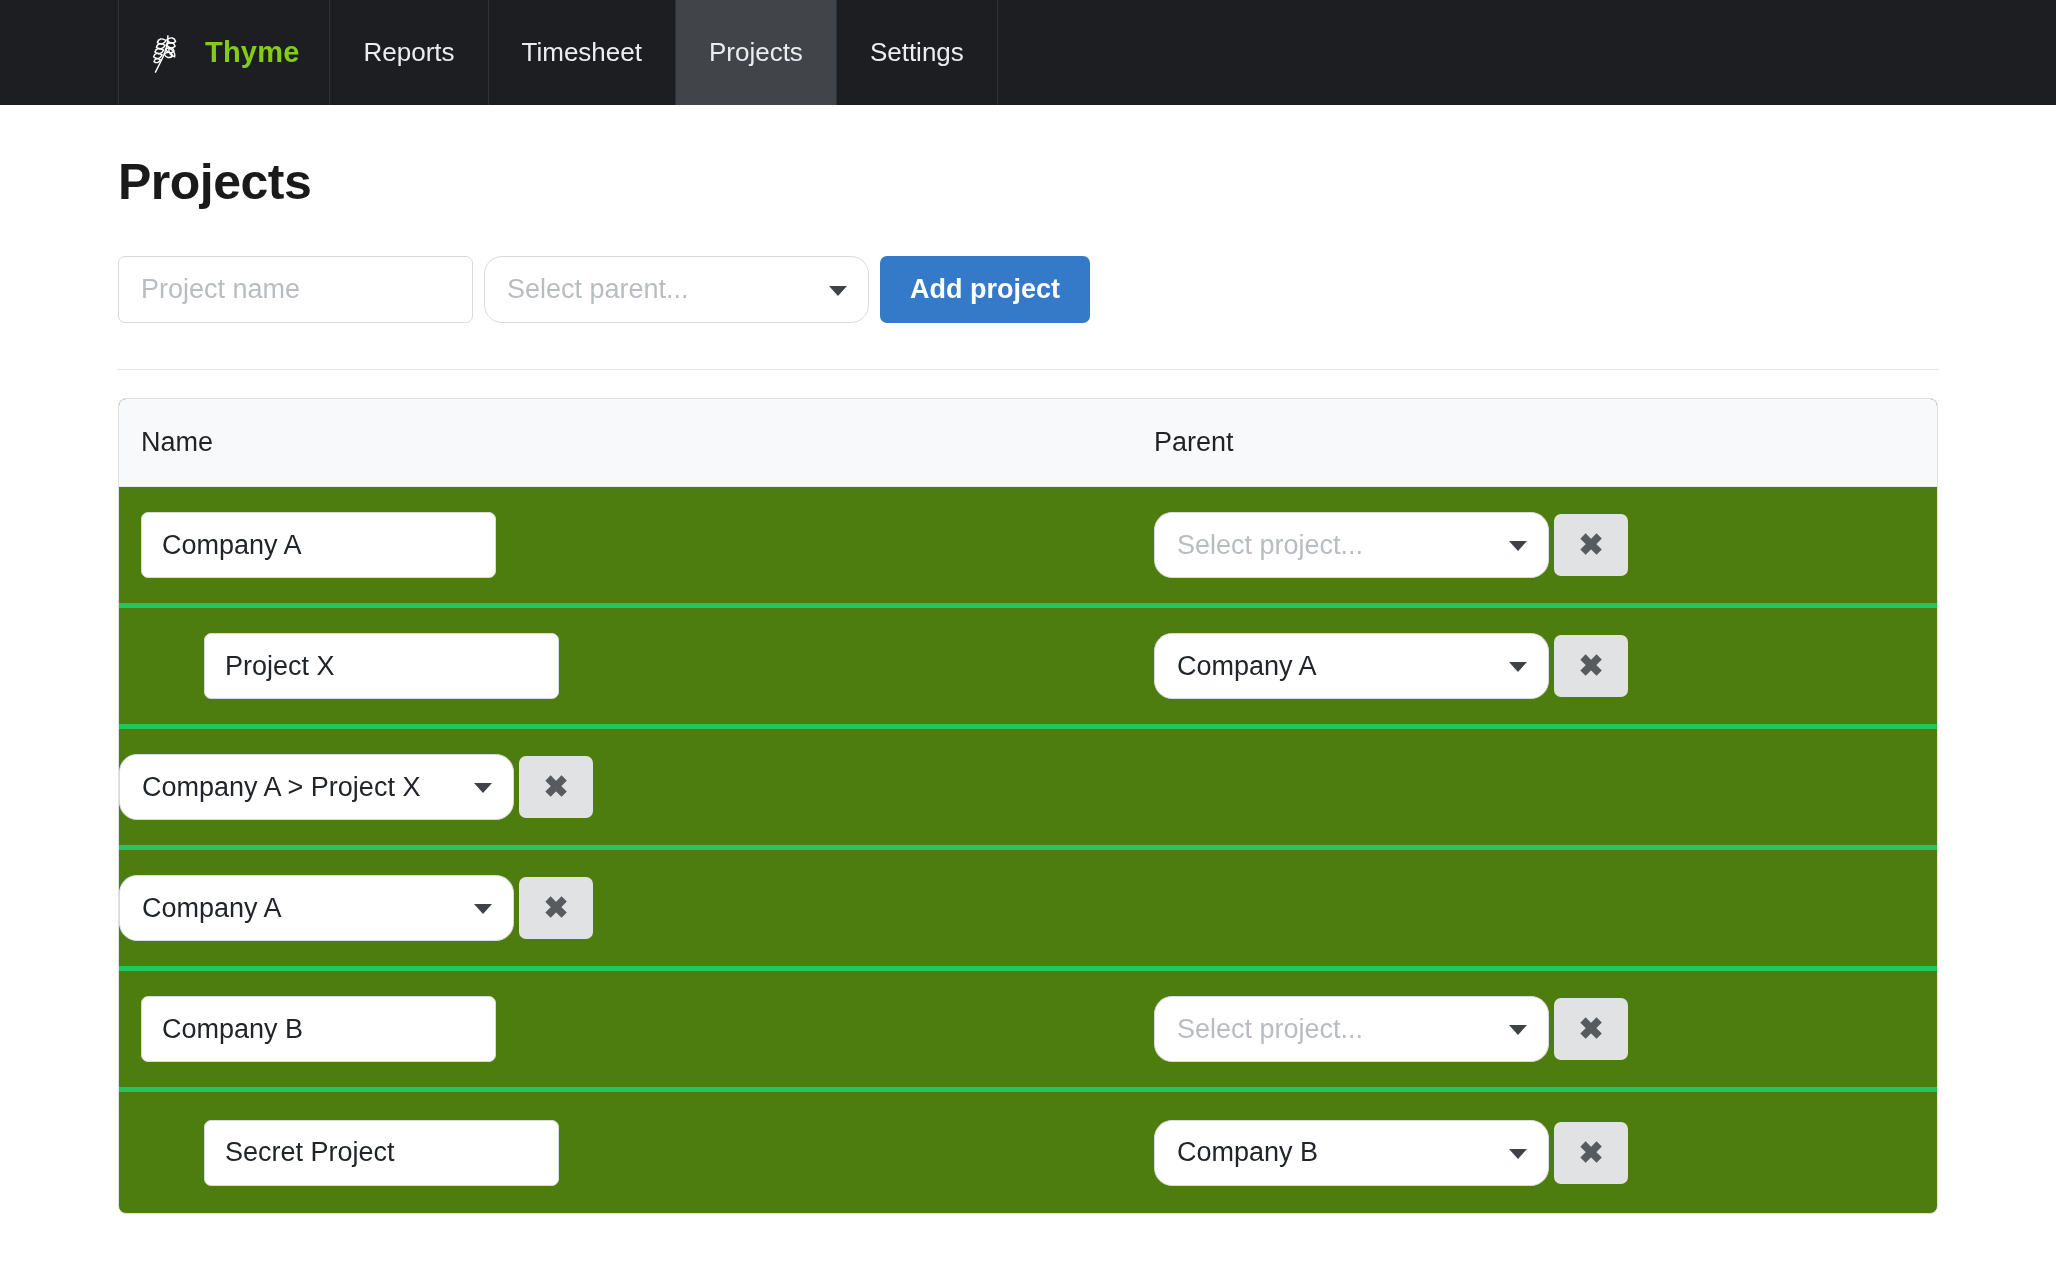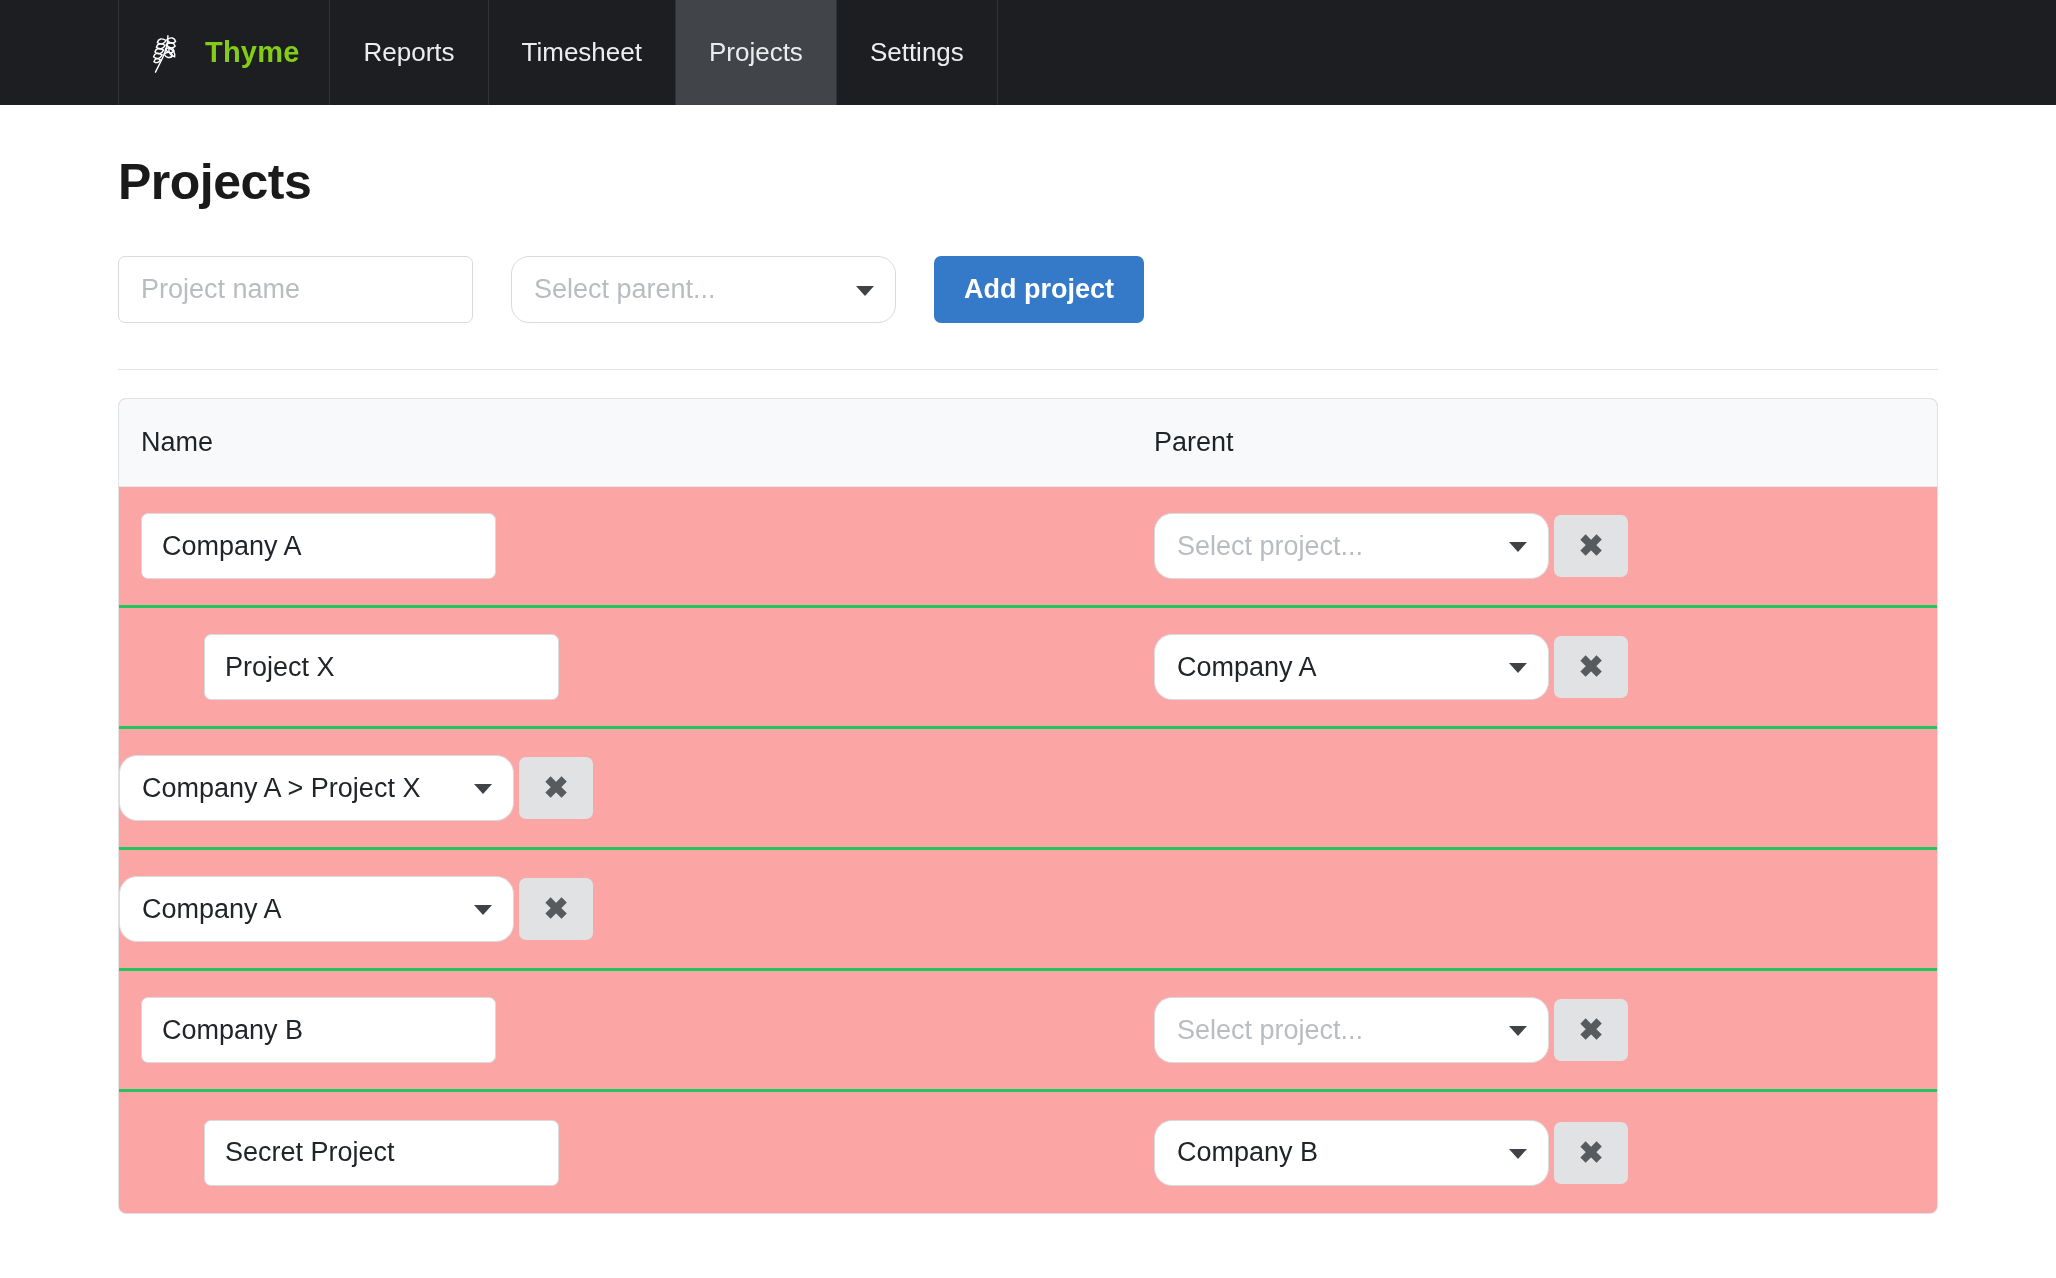--- a/index.html
+++ b/index.html
@@ -54,21 +54,21 @@
     color: #1a1a1a;
     letter-spacing: -0.5px;
     margin-top: 48px;
     margin-bottom: 0;
   }
 
   
   .add-form {
     display: flex;
     align-items: flex-start;
-    gap: 38px;
+    gap: 11px;
     margin-top: 45px;
   }
   .txt-input {
     width: 355px;
     height: 67px;
     border: 1px solid #d8dadd;
     border-radius: 7px;
     background: #fff;
     font-family: "Liberation Sans", sans-serif;
     font-size: 27px;
@@ -131,42 +131,42 @@
     border-top: 1px solid #e2e4e6;
     margin-top: 46px;
   }
 
   
   .table-card {
     margin-top: 28px;
     border: 1px solid #e0e2e5;
     border-radius: 8px;
     overflow: hidden;
-    background: #fca5a5;
+    background: #4d7c0f;
   }
   .table-head {
     background: #f8f9fa;
     height: 88px;
     display: flex;
     align-items: center;
     border-bottom: 1px solid #e5e7e9;
   }
   .th {
     font-size: 27px;
     color: #1f2326;
     font-weight: normal;
   }
   .th-name { padding-left: 22px; width: 1035px; }
   .th-parent { width: 400px; }
 
   .row {
     display: flex;
     align-items: center;
     height: 121px;
-    border-bottom: 3px solid #22c55e;
+    border-bottom: 5px solid #22c55e;
   }
   .row:last-child { border-bottom: none; }
   .cell-name { width: 1035px; display: flex; align-items: center; }
   .cell-parent { width: 400px; }
   .cell-action { flex: 1; display: flex; justify-content: flex-start; }
 
   .name-input {
     height: 66px;
     border: 1px solid #d8dadd;
     border-radius: 7px;

